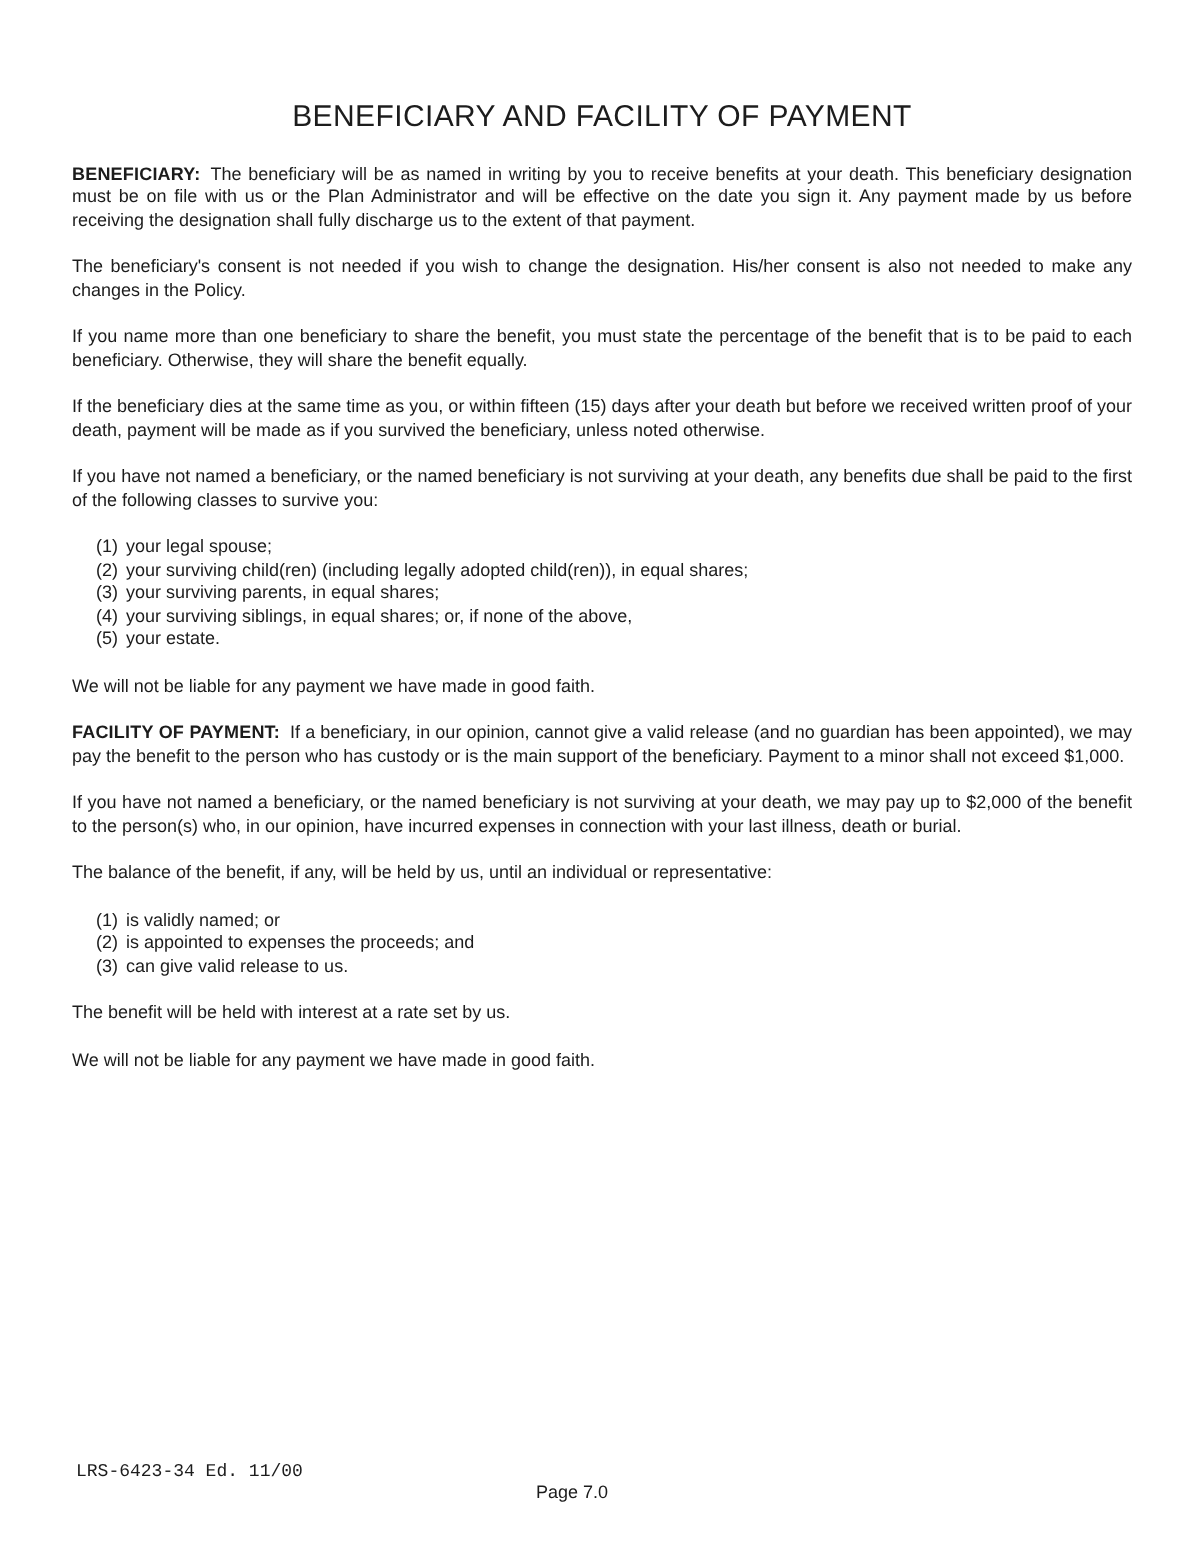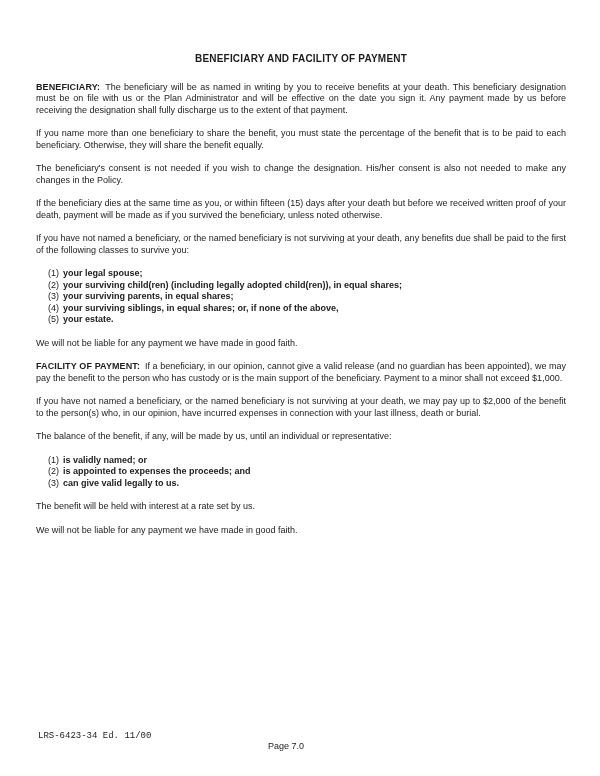--- a/index.html
+++ b/index.html
@@ -20,22 +20,22 @@
     box-sizing: border-box;
   }
   .content {
     position: absolute;
     top: 53px;
     left: 36px;
     right: 34px;
   }
   .doc-title {
     text-align: center;
-    font-weight: bold;
-    font-size: 10px;
+    font-weight: normal;
+    font-size: 15px;
     letter-spacing: 0.2px;
     margin: 0 0 17px 0;
   }
   .para {
     margin: 0 0 12px 0;
     text-align: justify;
   }
   .lead {
     font-weight: bold;
     margin-right: 5px;
@@ -46,21 +46,20 @@
     padding-left: 12px;
   }
   .list-row {
     display: flex;
   }
   .marker {
     flex: 0 0 15px;
   }
   .item-text {
     flex: 1;
-    font-weight: bold;
   }
   .footer {
     position: absolute;
     top: 731px;
     left: 0;
     width: 100%;
     height: 12px;
   }
   .form-number {
     position: absolute;
@@ -75,22 +74,22 @@
   }
 </style>
 </head>
 <body>
 
 <div class="page">
   <div class="content">
     <div class="doc-title">BENEFICIARY AND FACILITY OF PAYMENT</div>
     <div id="blocks-root">
         <p class="para"><span class="lead">BENEFICIARY:</span>The beneficiary will be as named in writing by you to receive benefits at your death. This beneficiary designation must be on file with us or the Plan Administrator and will be effective on the date you sign it. Any payment made by us before receiving the designation shall fully discharge us to the extent of that payment.</p>
+        <p class="para">The beneficiary's consent is not needed if you wish to change the designation. His/her consent is also not needed to make any changes in the Policy.</p>
         <p class="para">If you name more than one beneficiary to share the benefit, you must state the percentage of the benefit that is to be paid to each beneficiary. Otherwise, they will share the benefit equally.</p>
-        <p class="para">The beneficiary's consent is not needed if you wish to change the designation. His/her consent is also not needed to make any changes in the Policy.</p>
         <p class="para">If the beneficiary dies at the same time as you, or within fifteen (15) days after your death but before we received written proof of your death, payment will be made as if you survived the beneficiary, unless noted otherwise.</p>
         <p class="para">If you have not named a beneficiary, or the named beneficiary is not surviving at your death, any benefits due shall be paid to the first of the following classes to survive you:</p>
         <div class="list">
           <div class="list-row">
             <span class="marker">(1)</span>
             <span class="item-text">your legal spouse;</span>
           </div>
           <div class="list-row">
             <span class="marker">(2)</span>
             <span class="item-text">your surviving child(ren) (including legally adopted child(ren)), in equal shares;</span>
@@ -104,33 +103,33 @@
             <span class="item-text">your surviving siblings, in equal shares; or, if none of the above,</span>
           </div>
           <div class="list-row">
             <span class="marker">(5)</span>
             <span class="item-text">your estate.</span>
           </div>
         </div>
         <p class="para">We will not be liable for any payment we have made in good faith.</p>
         <p class="para"><span class="lead">FACILITY OF PAYMENT:</span>If a beneficiary, in our opinion, cannot give a valid release (and no guardian has been appointed), we may pay the benefit to the person who has custody or is the main support of the beneficiary. Payment to a minor shall not exceed $1,000.</p>
         <p class="para">If you have not named a beneficiary, or the named beneficiary is not surviving at your death, we may pay up to $2,000 of the benefit to the person(s) who, in our opinion, have incurred expenses in connection with your last illness, death or burial.</p>
-        <p class="para">The balance of the benefit, if any, will be made by us, until an individual or representative:</p>
+        <p class="para">The balance of the benefit, if any, will be held by us, until an individual or representative:</p>
         <div class="list">
           <div class="list-row">
             <span class="marker">(1)</span>
             <span class="item-text">is validly named; or</span>
           </div>
           <div class="list-row">
             <span class="marker">(2)</span>
             <span class="item-text">is appointed to expenses the proceeds; and</span>
           </div>
           <div class="list-row">
             <span class="marker">(3)</span>
-            <span class="item-text">can give valid legally to us.</span>
+            <span class="item-text">can give valid release to us.</span>
           </div>
         </div>
         <p class="para">The benefit will be held with interest at a rate set by us.</p>
         <p class="para">We will not be liable for any payment we have made in good faith.</p>
       </div>
   </div>
 
   <div class="footer">
     <span class="form-number">LRS-6423-34 Ed. 11/00</span>
     <span class="page-number">Page 7.0</span>

